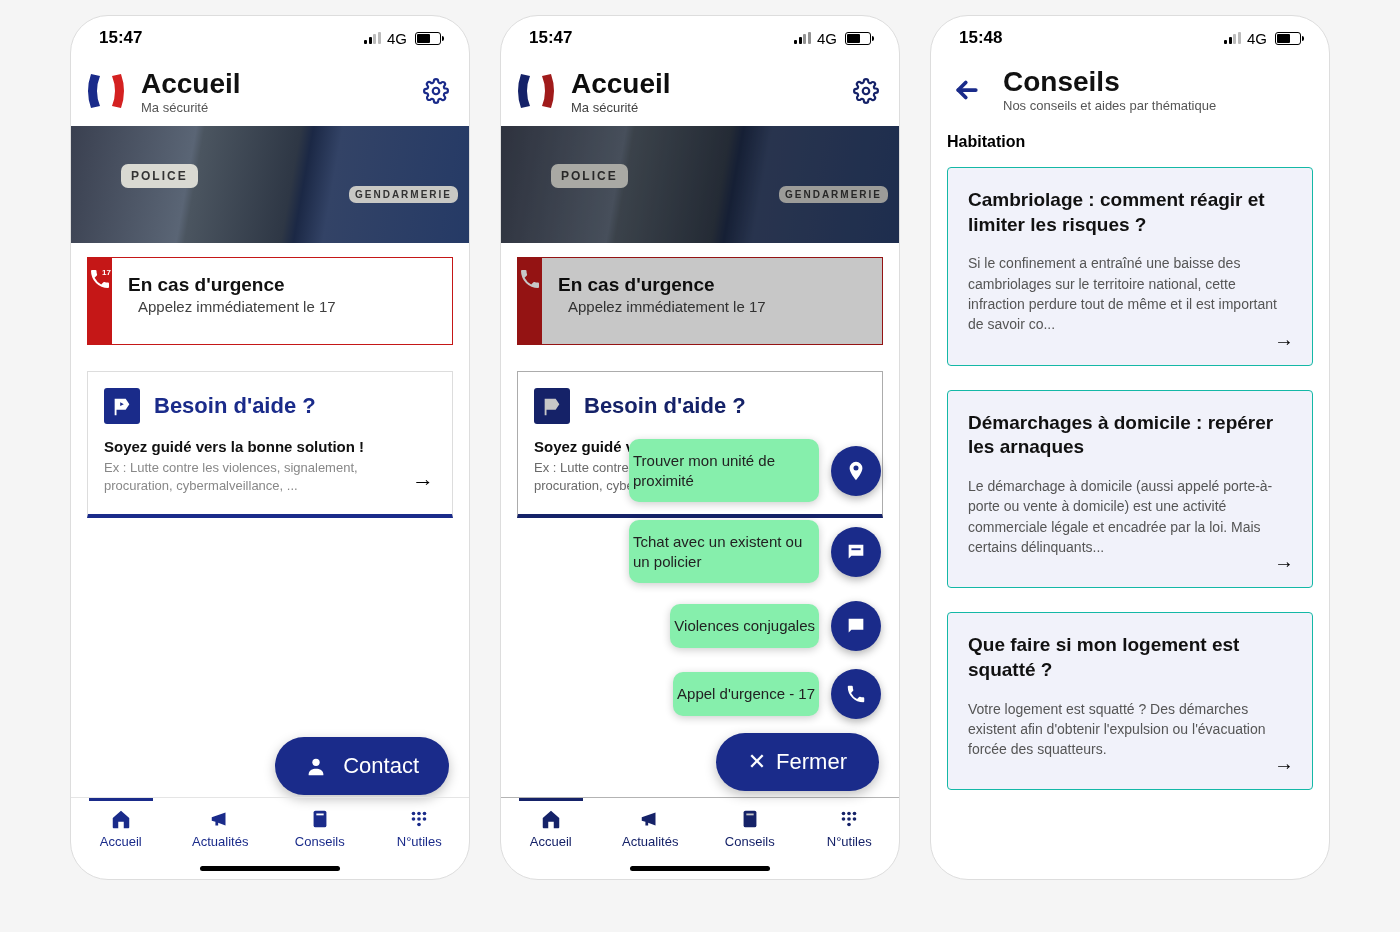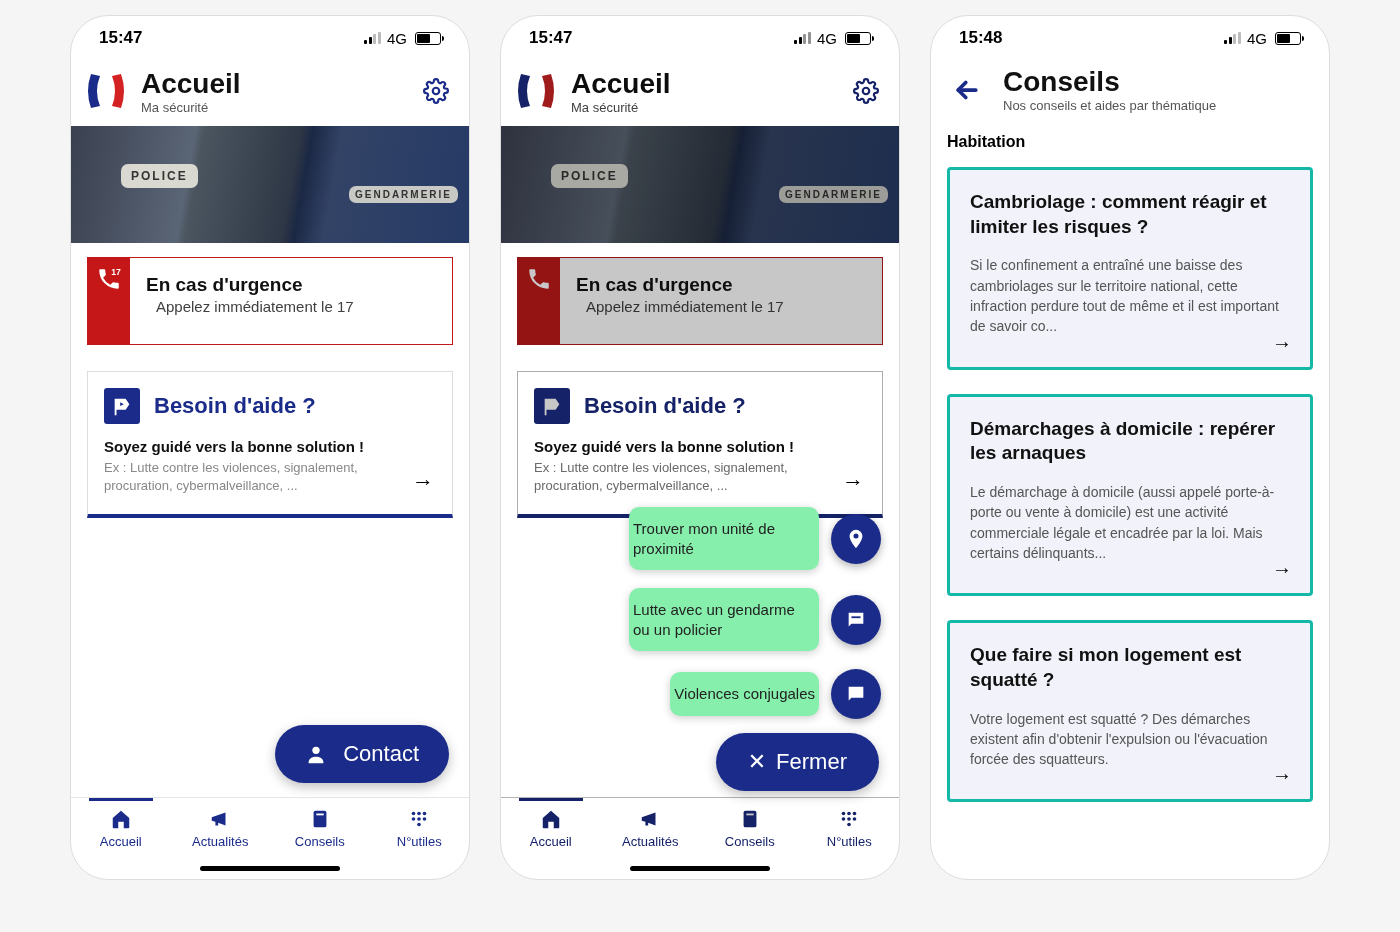--- a/index.html
+++ b/index.html
@@ -143,21 +143,21 @@
     overflow-y:auto;
   }
   .emergency-card {
     display:flex;
     border:1.5px solid #c51717;
     background:#fff;
     height:88px;
     margin-bottom:26px;
   }
   .emergency-red {
-    width:42px;
+    width:24px;
     background:#c51717;
     color:#7dd3fc;
     display:flex;
     align-items:flex-start;
     justify-content:center;
     padding-top:8px;
   }
   .emergency-body {
     flex:1;padding:16px 16px;
   }
@@ -189,21 +189,21 @@
   .help-eg {
     font-size:13px;color:#888;line-height:1.35;
     max-width:78%;
   }
   .help-arrow {
     position:absolute;right:18px;bottom:22px;font-size:22px;
   }
   
   .contact-fab {
     position:absolute;
-    right:20px;bottom:96px;
+    right:20px;bottom:84px;
     background:#1a2b8a;color:#fff;
     border-radius:34px;
     padding:16px 30px;
     font-size:22px;font-weight:500;
     display:flex;align-items:center;gap:16px;
     box-shadow:0 4px 12px rgba(0,0,0,.25);
   }
   
   .bottom-nav {
     height:82px;
@@ -255,21 +255,21 @@
     font-size:22px;font-weight:500;
     display:flex;align-items:center;gap:10px;
     box-shadow:0 4px 12px rgba(0,0,0,.25);
   }
   
   .section-title {
     font-size:16px;font-weight:700;margin:4px 0 16px 0;
   }
   .advice-card {
     background:#f1f2fa;
-    border:3px solid #14b8a6;
+    border:1px solid #14b8a6;
     border-radius:4px;
     padding:20px 20px 18px 20px;
     margin-bottom:24px;
     position:relative;
   }
   .advice-title {
     font-size:19px;font-weight:700;color:#111;line-height:1.3;margin-bottom:16px;
   }
   .advice-desc {
     font-size:14px;color:#555;line-height:1.45;margin-bottom:12px;
@@ -519,33 +519,41 @@
   <div class="fab-menu" style="bottom:160px;">
     <div class="fab-row">
       <div class="fab-label">Trouver mon unité de proximité</div>
       <div class="fab-circle">
           <svg width="22" height="22" viewBox="0 0 24 24" fill="#fff">
             <path d="M12 2a7 7 0 0 0-7 7c0 5 7 13 7 13s7-8 7-13a7 7 0 0 0-7-7zm0 9.5A2.5 2.5 0 1 1 12 6a2.5 2.5 0 0 1 0 5.5z"></path>
           </svg>
         </div>
     </div>
     <div class="fab-row">
-      <div class="fab-label">Lutte avec un gendarme ou un policier</div>
+      <div class="fab-label">Tchat avec un existent ou un policier</div>
       <div class="fab-circle">
           <svg width="22" height="22" viewBox="0 0 24 24" fill="#fff">
             <path d="M4 4h16v12H7l-3 3z"></path>
             <rect x="7" y="8" width="10" height="2" fill="#1a2b8a"></rect>
           </svg>
         </div>
     </div>
     <div class="fab-row">
       <div class="fab-label">Violences conjugales</div>
       <div class="fab-circle">
           <svg width="22" height="22" viewBox="0 0 24 24" fill="#fff">
             <path d="M4 4h16v12H7l-3 3z"></path>
+          </svg>
+        </div>
+    </div>
+    <div class="fab-row">
+      <div class="fab-label">Appel d'urgence - 17</div>
+      <div class="fab-circle">
+          <svg width="22" height="22" viewBox="0 0 24 24" fill="#fff">
+            <path d="M6.6 10.8a15 15 0 0 0 6.6 6.6l2.2-2.2a1 1 0 0 1 1-.25 11.4 11.4 0 0 0 3.6.58 1 1 0 0 1 1 1V20a1 1 0 0 1-1 1A17 17 0 0 1 3 4a1 1 0 0 1 1-1h3.5a1 1 0 0 1 1 1 11.4 11.4 0 0 0 .57 3.57 1 1 0 0 1-.25 1z"></path>
           </svg>
         </div>
     </div>
   </div>
   <div class="close-fab">
     <span>✕</span>
     <span>Fermer</span>
   </div>
 </div>
 

